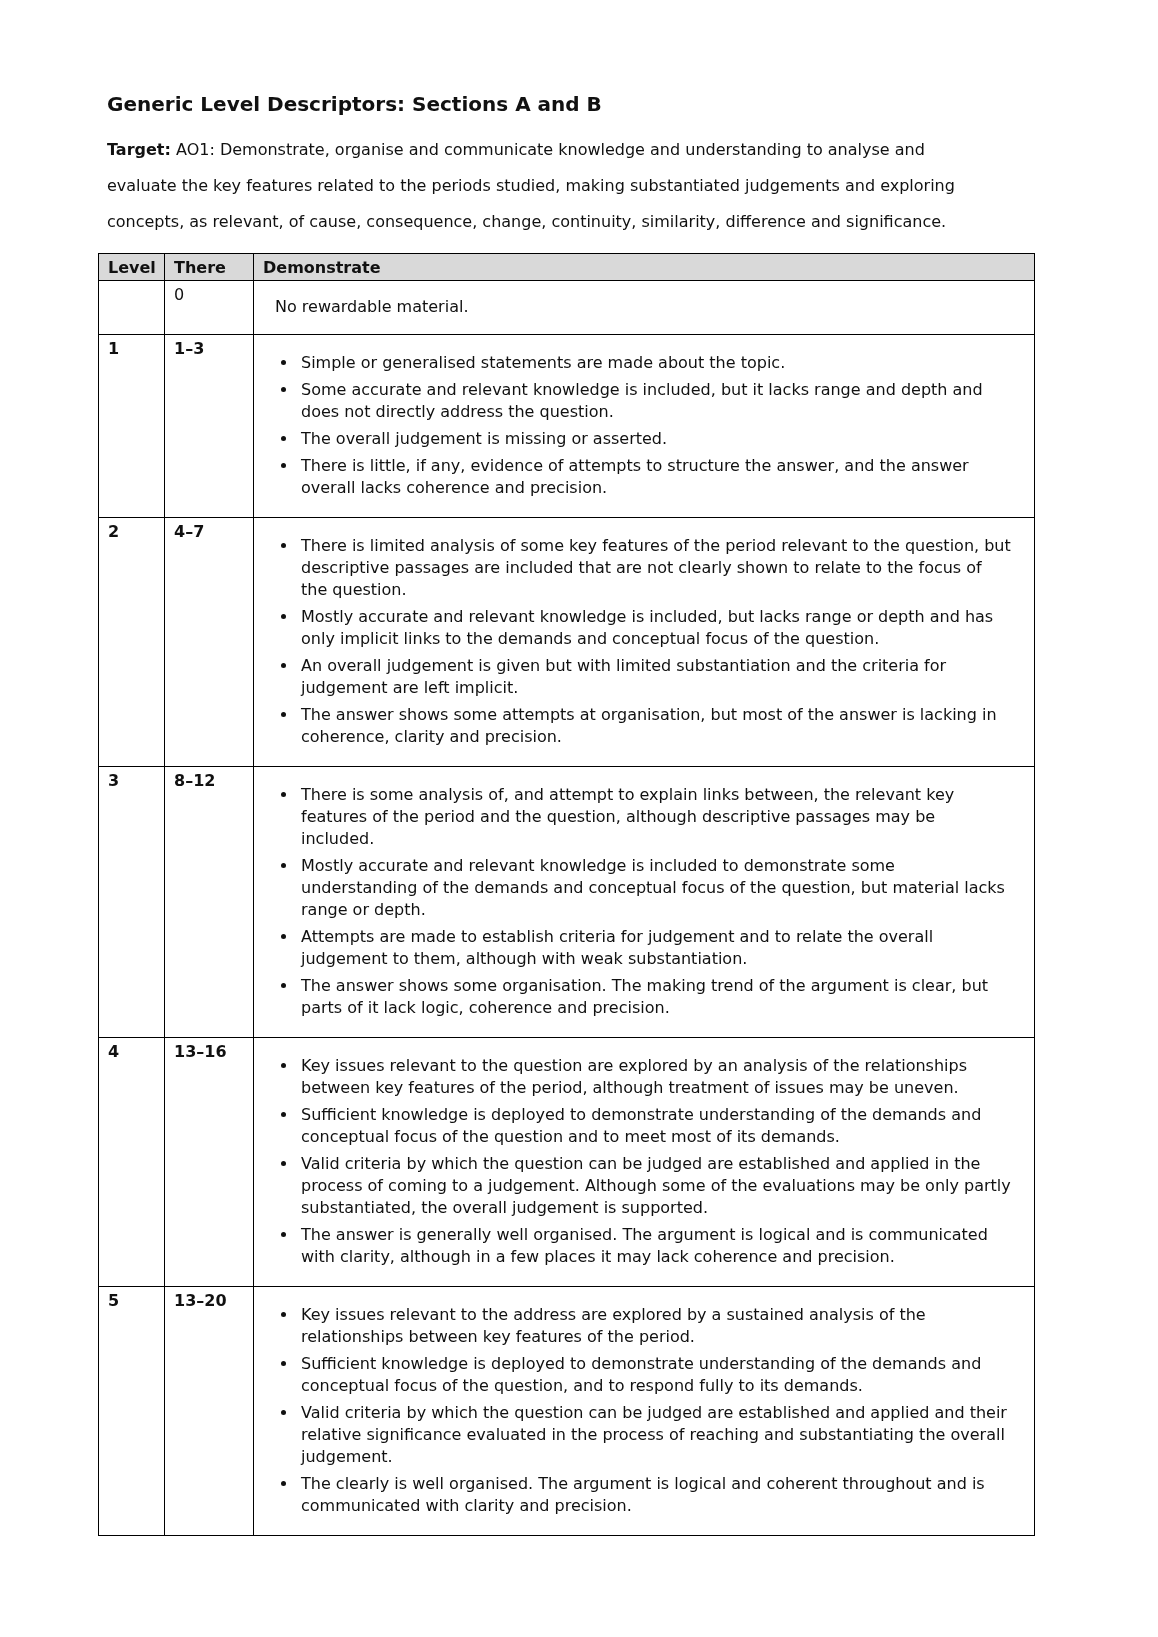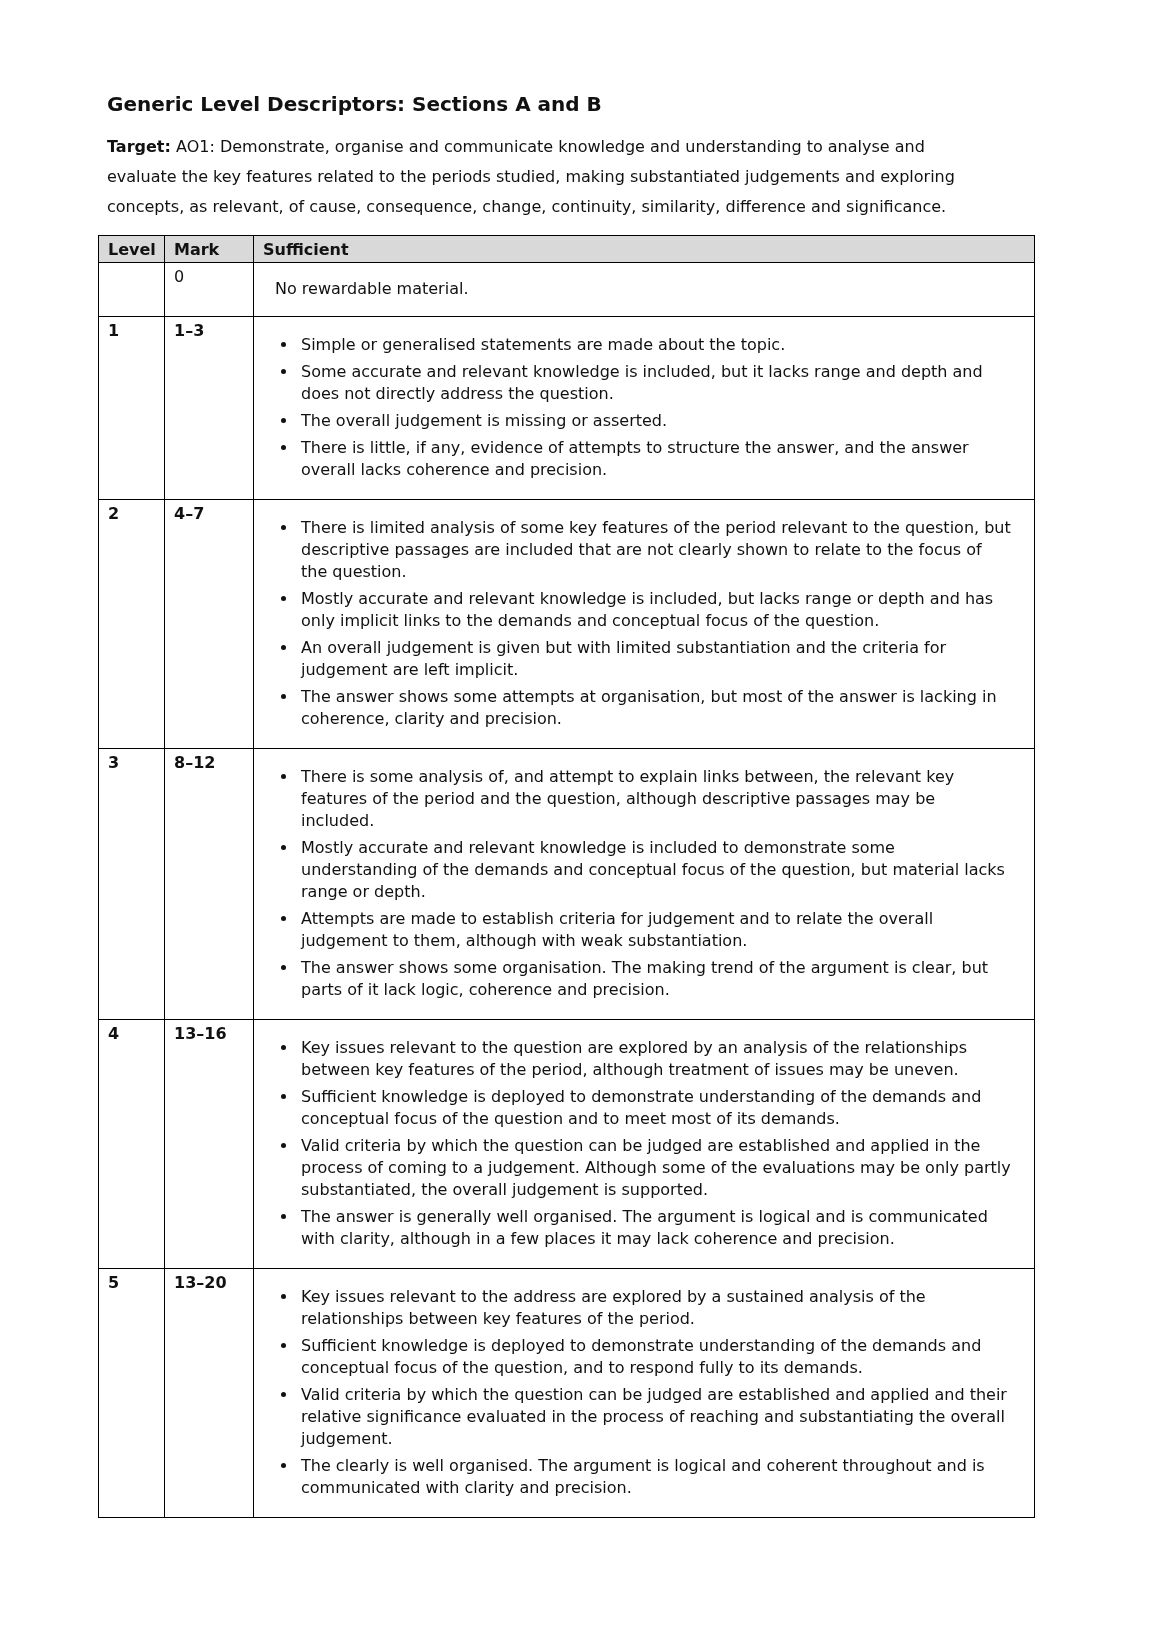--- a/index.html
+++ b/index.html
@@ -23,21 +23,21 @@
     padding: 92px 123px 99px 98px;
   }
   .doc-title {
     font-size: 20px;
     font-weight: bold;
     margin: 0 0 16px 9px;
     letter-spacing: 0;
   }
   .target-para {
     font-size: 16px;
-    line-height: 30px;
+    line-height: 36px;
     margin: 0 0 13px 9px;
     max-width: 885px;
   }
   .target-para .target-label { font-weight: bold; }
   table.level-table {
     border-collapse: collapse;
     width: 937px;
     table-layout: fixed;
     border-radius: 8px;
   }
@@ -82,22 +82,22 @@
 
   <table class="level-table">
     <colgroup>
       <col style="width:66px">
       <col style="width:89px">
       <col>
     </colgroup>
     <thead>
       <tr>
         <th>Level</th>
-        <th>Mark</th>
-        <th>Sufficient</th>
+        <th>There</th>
+        <th>Demonstrate</th>
       </tr>
     </thead>
     <tbody>
         <tr>
           <td class="c-level plain"></td>
           <td class="c-mark plain">0</td>
           <td class="c-desc">
             <div class="plain-text">No rewardable material.</div>
           </td>
         </tr>

